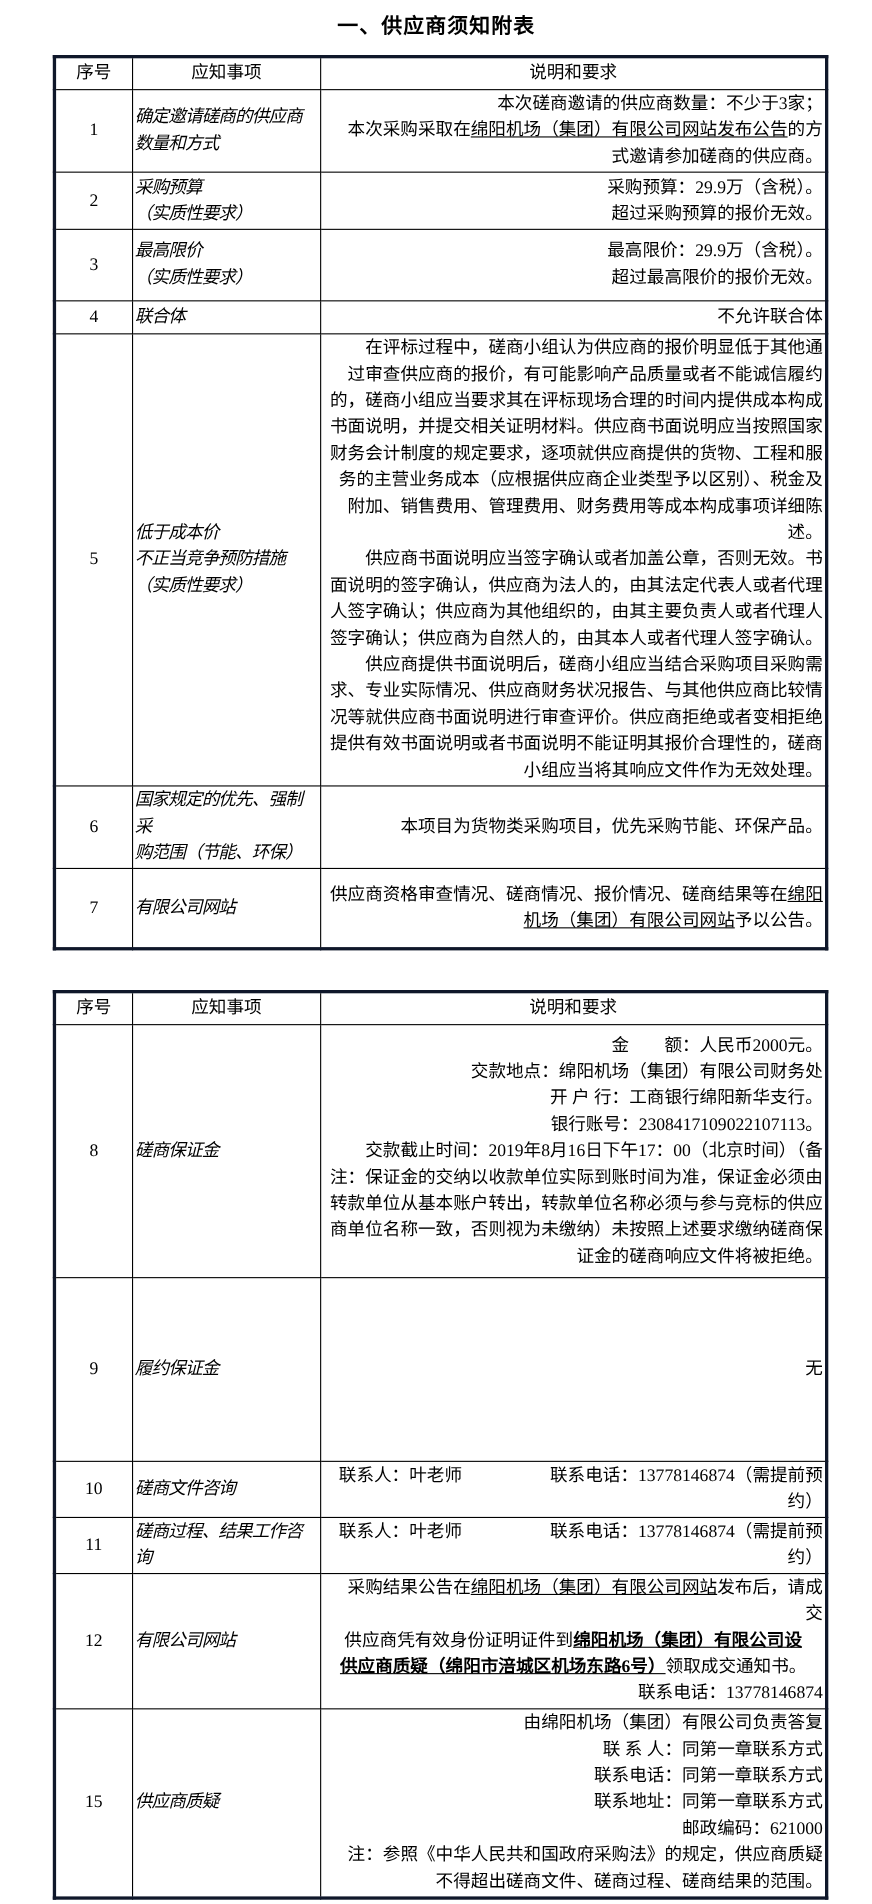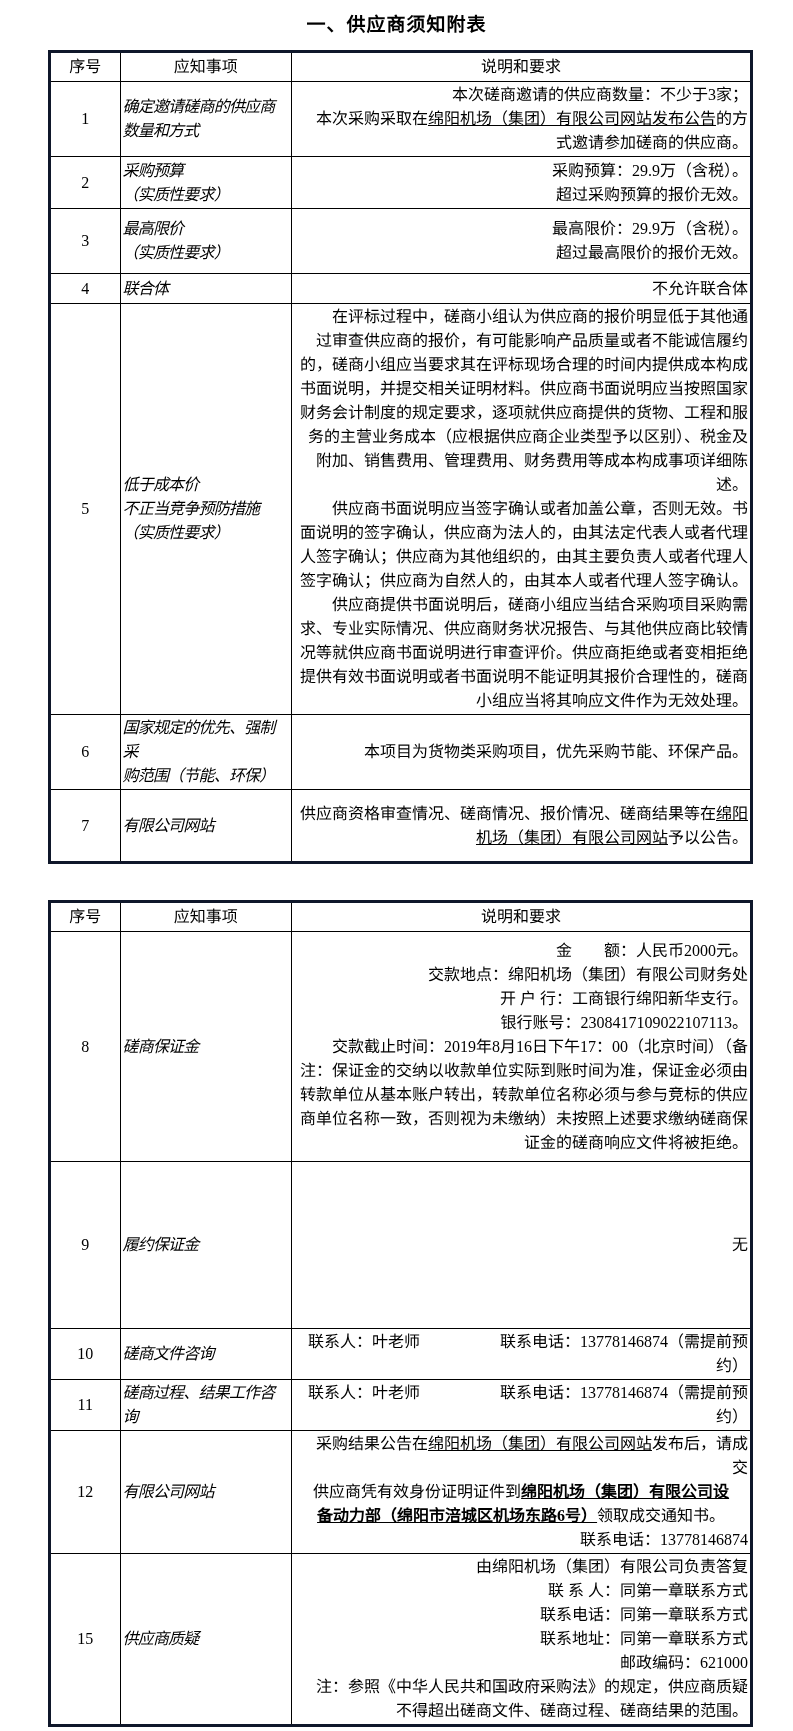--- a/index.html
+++ b/index.html
@@ -211,21 +211,21 @@
         <td class="cell-desc">
           <p class="para"><span>联系人：叶老师　　　　　联系电话：13778146874（需提前预约）</span></p>
         </td>
       </tr>
       <tr>
         <td class="cell-num">12</td>
         <td class="cell-item">有限公司网站</td>
         <td class="cell-desc">
           <p class="para ind1"><span>采购结果公告在</span><span class="seg-u">绵阳机场（集团）有限公司网站</span><span>发布后，请成交</span></p>
           <p class="para center"><span>供应商凭有效身份证明证件到</span><span class="seg-bu">绵阳机场（集团）有限公司设</span></p>
-          <p class="para center"><span class="seg-bu">备动力部（绵阳市涪城区机场东路6号）</span><span>领取成交通知书。</span></p>
+          <p class="para center"><span class="seg-bu">供应商质疑（绵阳市涪城区机场东路6号）</span><span>领取成交通知书。</span></p>
           <p class="para"><span>联系电话：13778146874</span></p>
         </td>
       </tr>
       <tr>
         <td class="cell-num">15</td>
         <td class="cell-item">供应商质疑</td>
         <td class="cell-desc">
           <p class="para ind1"><span>由绵阳机场（集团）有限公司负责答复</span></p>
           <p class="para ind1"><span>联 系 人：同第一章联系方式</span></p>
           <p class="para ind1"><span>联系电话：同第一章联系方式</span></p>

